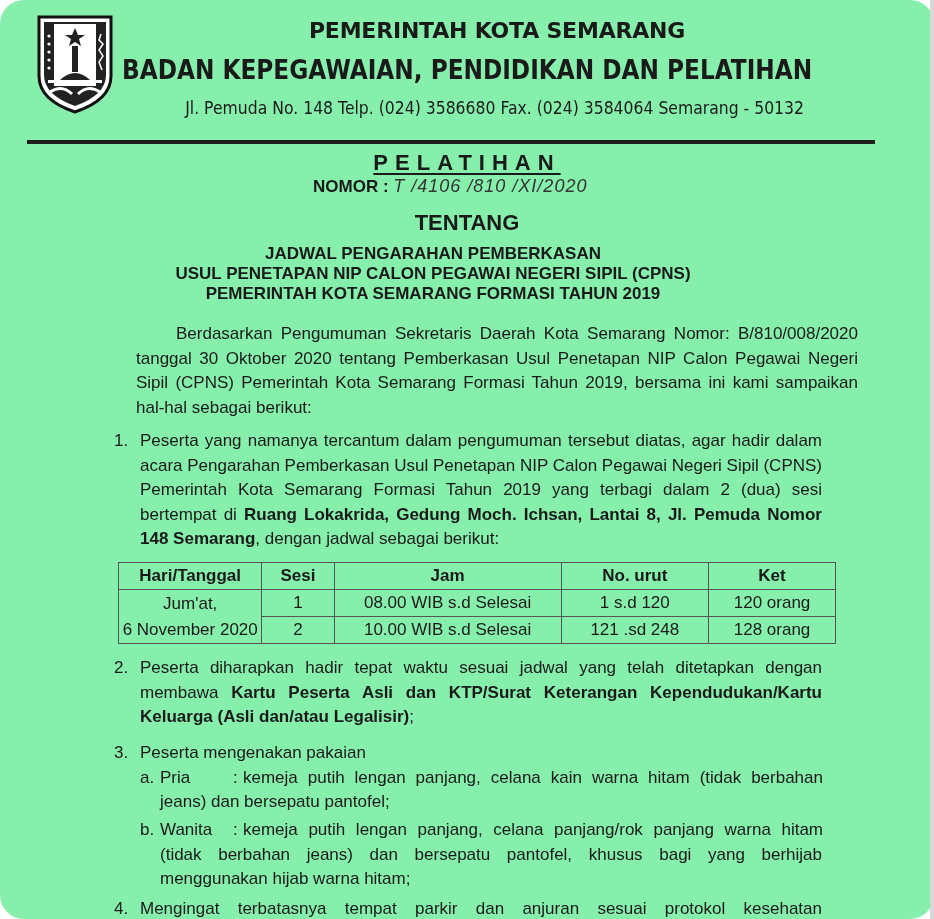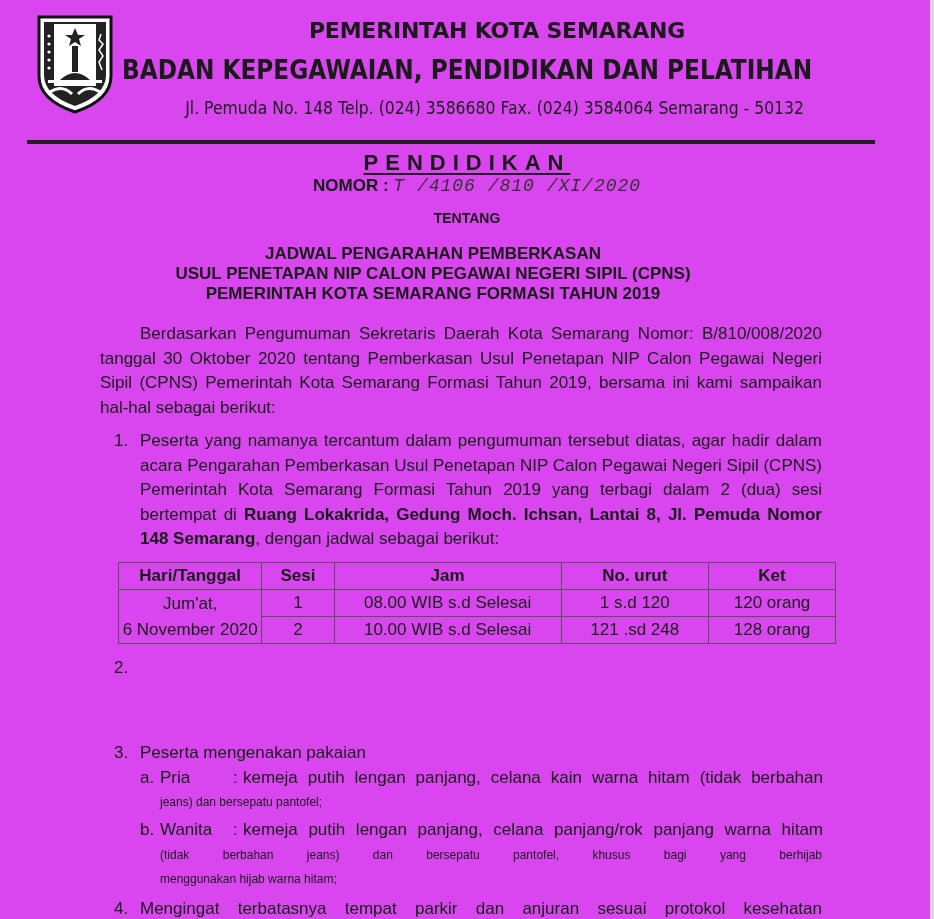--- a/index.html
+++ b/index.html
@@ -1,20 +1,20 @@
 <!DOCTYPE html>
 <html><head>
 <meta charset="utf-8">
 <style>
   html, body { margin: 0; padding: 0; background: #ffffff; }
   body {
     width: 934px; height: 919px; overflow: hidden; position: relative;
     font-family: "Liberation Sans", sans-serif; color: #1a1a1a;
   }
-  .page { position: absolute; left: 0; top: 0; width: 934px; height: 919px; background: #d946ef; }
+  .page { position: absolute; left: 0; top: 0; width: 934px; height: 919px; background: #86efac; border-radius: 24px; }
   .right-edge { position: absolute; right: 0; top: 0; width: 4px; height: 100%; background: #d8d8d8; }
 
   
   .logo { position: absolute; left: 36px; top: 14px; width: 78px; height: 100px; }
   .lh-line1 {
     position: absolute; left: 0; width: 934px; top: 18px; text-align: center;
     font-family: "DejaVu Sans", sans-serif; font-weight: bold; font-size: 22px;
     letter-spacing: -0.2px; padding-left: 60px; box-sizing: border-box;
   }
   .lh-line2 {
@@ -33,40 +33,40 @@
   
   .title {
     position: absolute; left: 0; width: 934px; top: 150px; text-align: center;
     font-weight: bold; font-size: 22px; letter-spacing: 7px;
   }
   .title span { text-decoration: underline; text-decoration-thickness: 2px; text-underline-offset: 3px; }
   .nomor {
     position: absolute; left: 313px; top: 176px; font-size: 17px; font-weight: bold; white-space: nowrap;
   }
   .nomor .hand {
-    font-family: Liberation Mono, monospace; font-style: italic; font-weight: normal;
+    font-family: Liberation Sans, sans-serif; font-style: italic; font-weight: normal;
     font-size: 18px; letter-spacing: 1px; color: #333;
   }
-  .tentang { position: absolute; left: 0; width: 934px; top: 210px; text-align: center; font-weight: bold; font-size: 14px; }
+  .tentang { position: absolute; left: 0; width: 934px; top: 210px; text-align: center; font-weight: bold; font-size: 22px; }
   .subject { position: absolute; left: 0; width: 866px; top: 244px; text-align: center; font-weight: bold; font-size: 17px; line-height: 20px; }
 
   
   .para {
     position: absolute; left: 100px; width: 722px; font-size: 17px; line-height: 24.5px;
     text-align: justify; text-align-last: left;
   }
-  .para.first-indent { text-indent: 40px; }
+  .para.first-indent { text-indent: 40px; margin-left: 36px; }
   .num { position: absolute; left: 100px; font-size: 17px; line-height: 24.5px; }
   .item-body {
     position: absolute; left: 140px; width: 682px; font-size: 17px; line-height: 24.5px;
     text-align: justify;
   }
   .sub-label { position: absolute; font-size: 17px; line-height: 24.5px; }
   .sub-body {
-    position: absolute; left: 160px; width: 662px; font-size: 12px; line-height: 24.5px;
+    position: absolute; left: 160px; width: 662px; font-size: 17px; line-height: 24.5px;
     text-align: justify;
   }
   .justify-last { text-align-last: justify; }
   b { font-weight: bold; }
 
   
   table.sched {
     position: absolute; left: 118px; top: 562px; width: 718px;
     border-collapse: collapse; font-size: 17px;
   }
@@ -100,21 +100,21 @@
         <circle cx="13" cy="54" r="1.6"></circle>
     </g>
     <path d="M65 20 L63 26 L67 30 L63 36 L67 42 L63 48 L66 56" stroke="#fff" stroke-width="1.5" fill="none"></path>
   </svg>
 
   <div class="lh-line1">PEMERINTAH KOTA SEMARANG</div>
   <div class="lh-line2">BADAN KEPEGAWAIAN, PENDIDIKAN DAN PELATIHAN</div>
   <div class="lh-line3">Jl. Pemuda No. 148 Telp. (024) 3586680 Fax. (024) 3584064 Semarang - 50132</div>
   <div class="lh-rule"></div>
 
-  <div class="title"><span>PENDIDIKAN</span></div>
+  <div class="title"><span>PELATIHAN</span></div>
   <div class="nomor">
     <span>NOMOR :</span>
     <span class="hand">T /4106 /810 /XI/2020</span>
   </div>
   <div class="tentang">TENTANG</div>
   <div class="subject">
     <div>JADWAL PENGARAHAN PEMBERKASAN</div>
     <div>USUL PENETAPAN NIP CALON PEGAWAI NEGERI SIPIL (CPNS)</div>
     <div>PEMERINTAH KOTA SEMARANG FORMASI TAHUN 2019</div>
   </div>
@@ -148,20 +148,21 @@
       <tr>
         <td>2</td>
         <td>10.00 WIB s.d Selesai</td>
         <td>121 .sd 248</td>
         <td>128 orang</td>
       </tr>
     </tbody>
   </table>
 
   <div class="num" style="top:656px; left:114px;">2.</div>
+  <div class="item-body" style="top:656px;"><span>Peserta diharapkan hadir tepat waktu sesuai jadwal yang telah ditetapkan dengan membawa </span><b>Kartu Peserta Asli dan KTP/Surat Keterangan Kependudukan/Kartu Keluarga (Asli dan/atau Legalisir)</b><span>;</span></div>
 
   <div class="num" style="top:741px; left:114px;">3.</div>
   <div class="item-body" style="top:741px;">Peserta mengenakan pakaian</div>
 
   <div class="sub-label" style="top:766px; left:140px;">a.</div>
   <div class="sub-label" style="top:766px; left:160px;">Pria</div>
   <div class="sub-label" style="top:766px; left:233px;">:</div>
   <div class="sub-label" style="top:766px; left:243px; width:580px; text-align:justify; text-align-last:justify;">kemeja putih lengan panjang, celana kain warna hitam (tidak berbahan</div>
   <div class="sub-body" style="top:790px;">jeans) dan bersepatu pantofel;</div>
 

